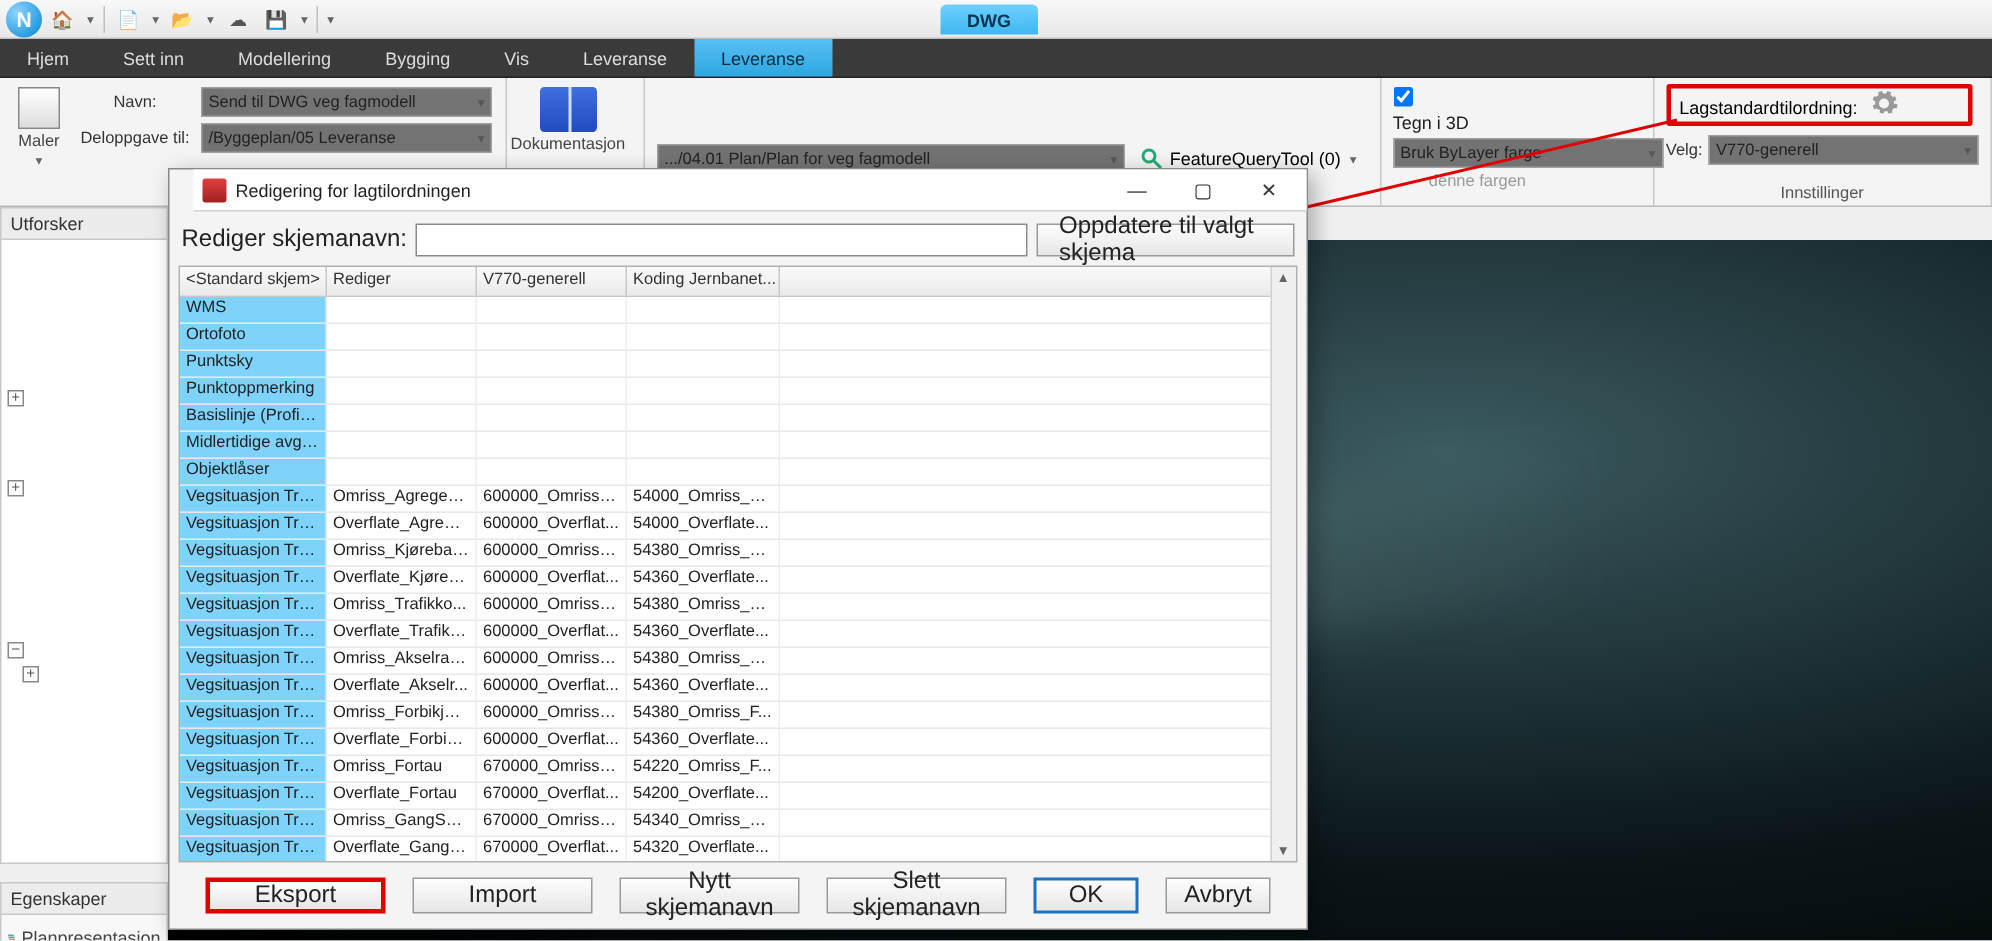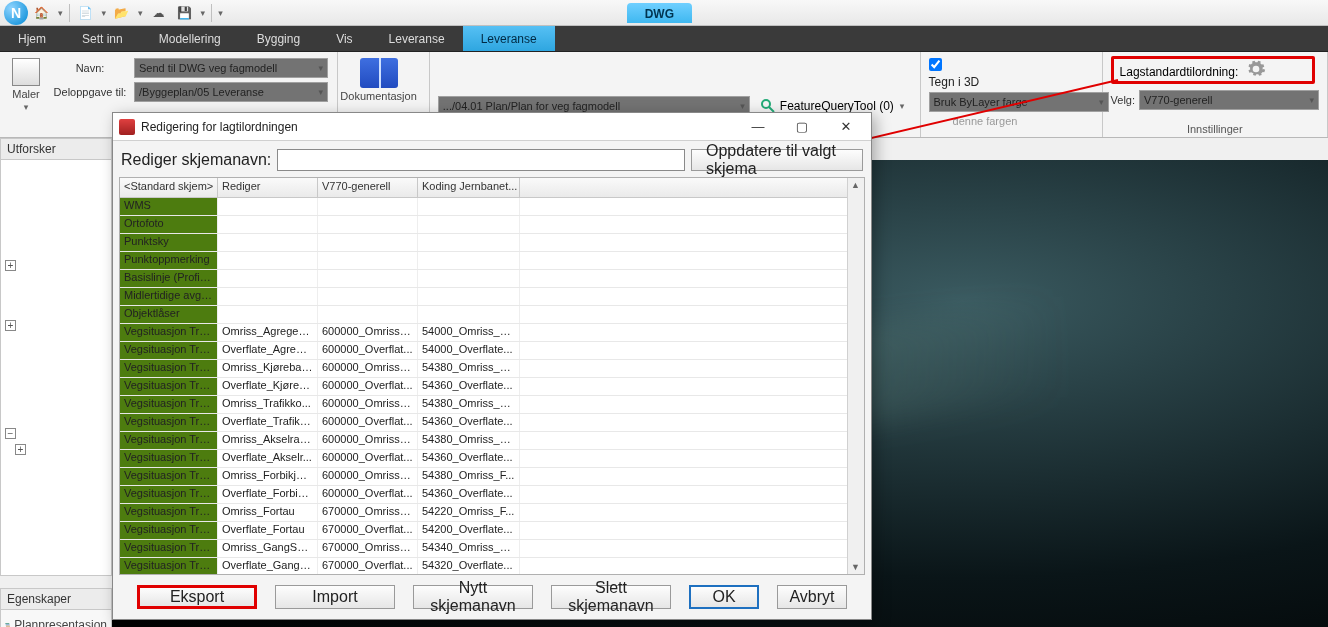--- a/index.html
+++ b/index.html
@@ -48,38 +48,38 @@
 .props { position: absolute; left: 0; top: 588px; width: 112px; }
 .props-body { border: 1px solid #c8c8c8; border-top: none; height: 30px; background: #f8f8f8; display: flex; align-items: center; padding: 0 4px; gap: 4px; font-size: 11px; color: #444; }
 
 
 .viewport { position: absolute; left: 112px; top: 160px; right: 0; bottom: 0; background: radial-gradient(ellipse at 70% 30%, #3a5a60 0%, #0a1518 60%, #000 100%); overflow: hidden; }
 .streak1 { position: absolute; left: -50px; top: 20px; width: 700px; height: 120px; background: linear-gradient(100deg, transparent, rgba(220,230,230,0.5), transparent); transform: rotate(-6deg); filter: blur(10px); }
 .streak2 { position: absolute; left: 50px; top: 200px; width: 900px; height: 100px; background: linear-gradient(100deg, transparent, rgba(120,160,150,0.4), transparent); transform: rotate(-8deg); filter: blur(14px); }
 
 
 .dialog { position: absolute; left: 112px; top: 112px; width: 760px; background: #f4f4f4; border: 1px solid #888; box-shadow: 4px 4px 14px rgba(0,0,0,0.3); display: flex; flex-direction: column; }
-.dlg-title { height: 28px; display: flex; align-items: center; padding: 0 6px; gap: 6px; background: #fff; border-bottom: 1px solid #d0d0d0; }
+.dlg-title { height: 28px; display: flex; align-items: center; padding: 0 6px; gap: 6px; background: #fff; border-bottom: 1px solid #d0d0d0; margin-left: 16px; }
 .dlg-title .t-icon { width: 16px; height: 16px; background: linear-gradient(#e04040,#a02020); border-radius: 2px; }
 .dlg-title .t-text { flex: 1; font-size: 12px; color: #222; }
 .dlg-title .winbtn { width: 38px; height: 24px; display: flex; align-items: center; justify-content: center; font-size: 13px; color: #333; cursor: pointer; }
 .dlg-row1 { display: flex; align-items: center; padding: 8px 8px 6px; gap: 6px; }
 .dlg-row1 label { font-size: 16px; color: #222; }
 .txt { height: 22px; border: 1px solid #8a8a8a; background: #fff; flex: 1; padding: 0 4px; }
 .btn { height: 22px; border: 1px solid #9a9a9a; background: linear-gradient(#fdfdfd,#e6e6e6); padding: 0 14px; font-size: 16px; color: #222; cursor: pointer; display: flex; align-items: center; justify-content: center; }
 
 .grid-wrap { margin: 0 6px; border: 1px solid #b0b0b0; background: #fff; height: 398px; display: flex; }
 .grid { flex: 1; overflow: hidden; }
 .g-head { display: flex; background: linear-gradient(#fafafa,#eaeaea); border-bottom: 1px solid #c8c8c8; height: 20px; }
 .g-head div { border-right: 1px solid #c8c8c8; padding: 2px 4px; font-size: 11px; color: #333; overflow: hidden; white-space: nowrap; }
 .c0 { width: 98px; } .c1 { width: 100px; } .c2 { width: 100px; } .c3 { width: 102px; }
 .g-body { }
 .g-row { display: flex; height: 18px; border-bottom: 1px solid #e8e8e8; }
 .g-row div { padding: 1px 4px; font-size: 11px; color: #222; overflow: hidden; white-space: nowrap; text-overflow: ellipsis; border-right: 1px solid #eee; }
-.g-row .c0 { background: #4d7c0f; }
+.g-row .c0 { background: #7dd3fc; }
 .g-scroll { width: 17px; background: #f0f0f0; border-left: 1px solid #d0d0d0; position: relative; }
 .g-scroll::before { content: "▲"; position: absolute; top: 2px; left: 3px; font-size: 9px; color: #666; }
 .g-scroll::after { content: "▼"; position: absolute; bottom: 2px; left: 3px; font-size: 9px; color: #666; }
 
 .dlg-btns { display: flex; justify-content: center; gap: 18px; padding: 10px 6px 10px; text-align: center; }
 .dlg-btns .btn { width: 120px; height: 24px; }
 .btn.red { border: 3px solid #e00000; }
 .btn.blue { border: 2px solid #1e70c0; }
 
 

